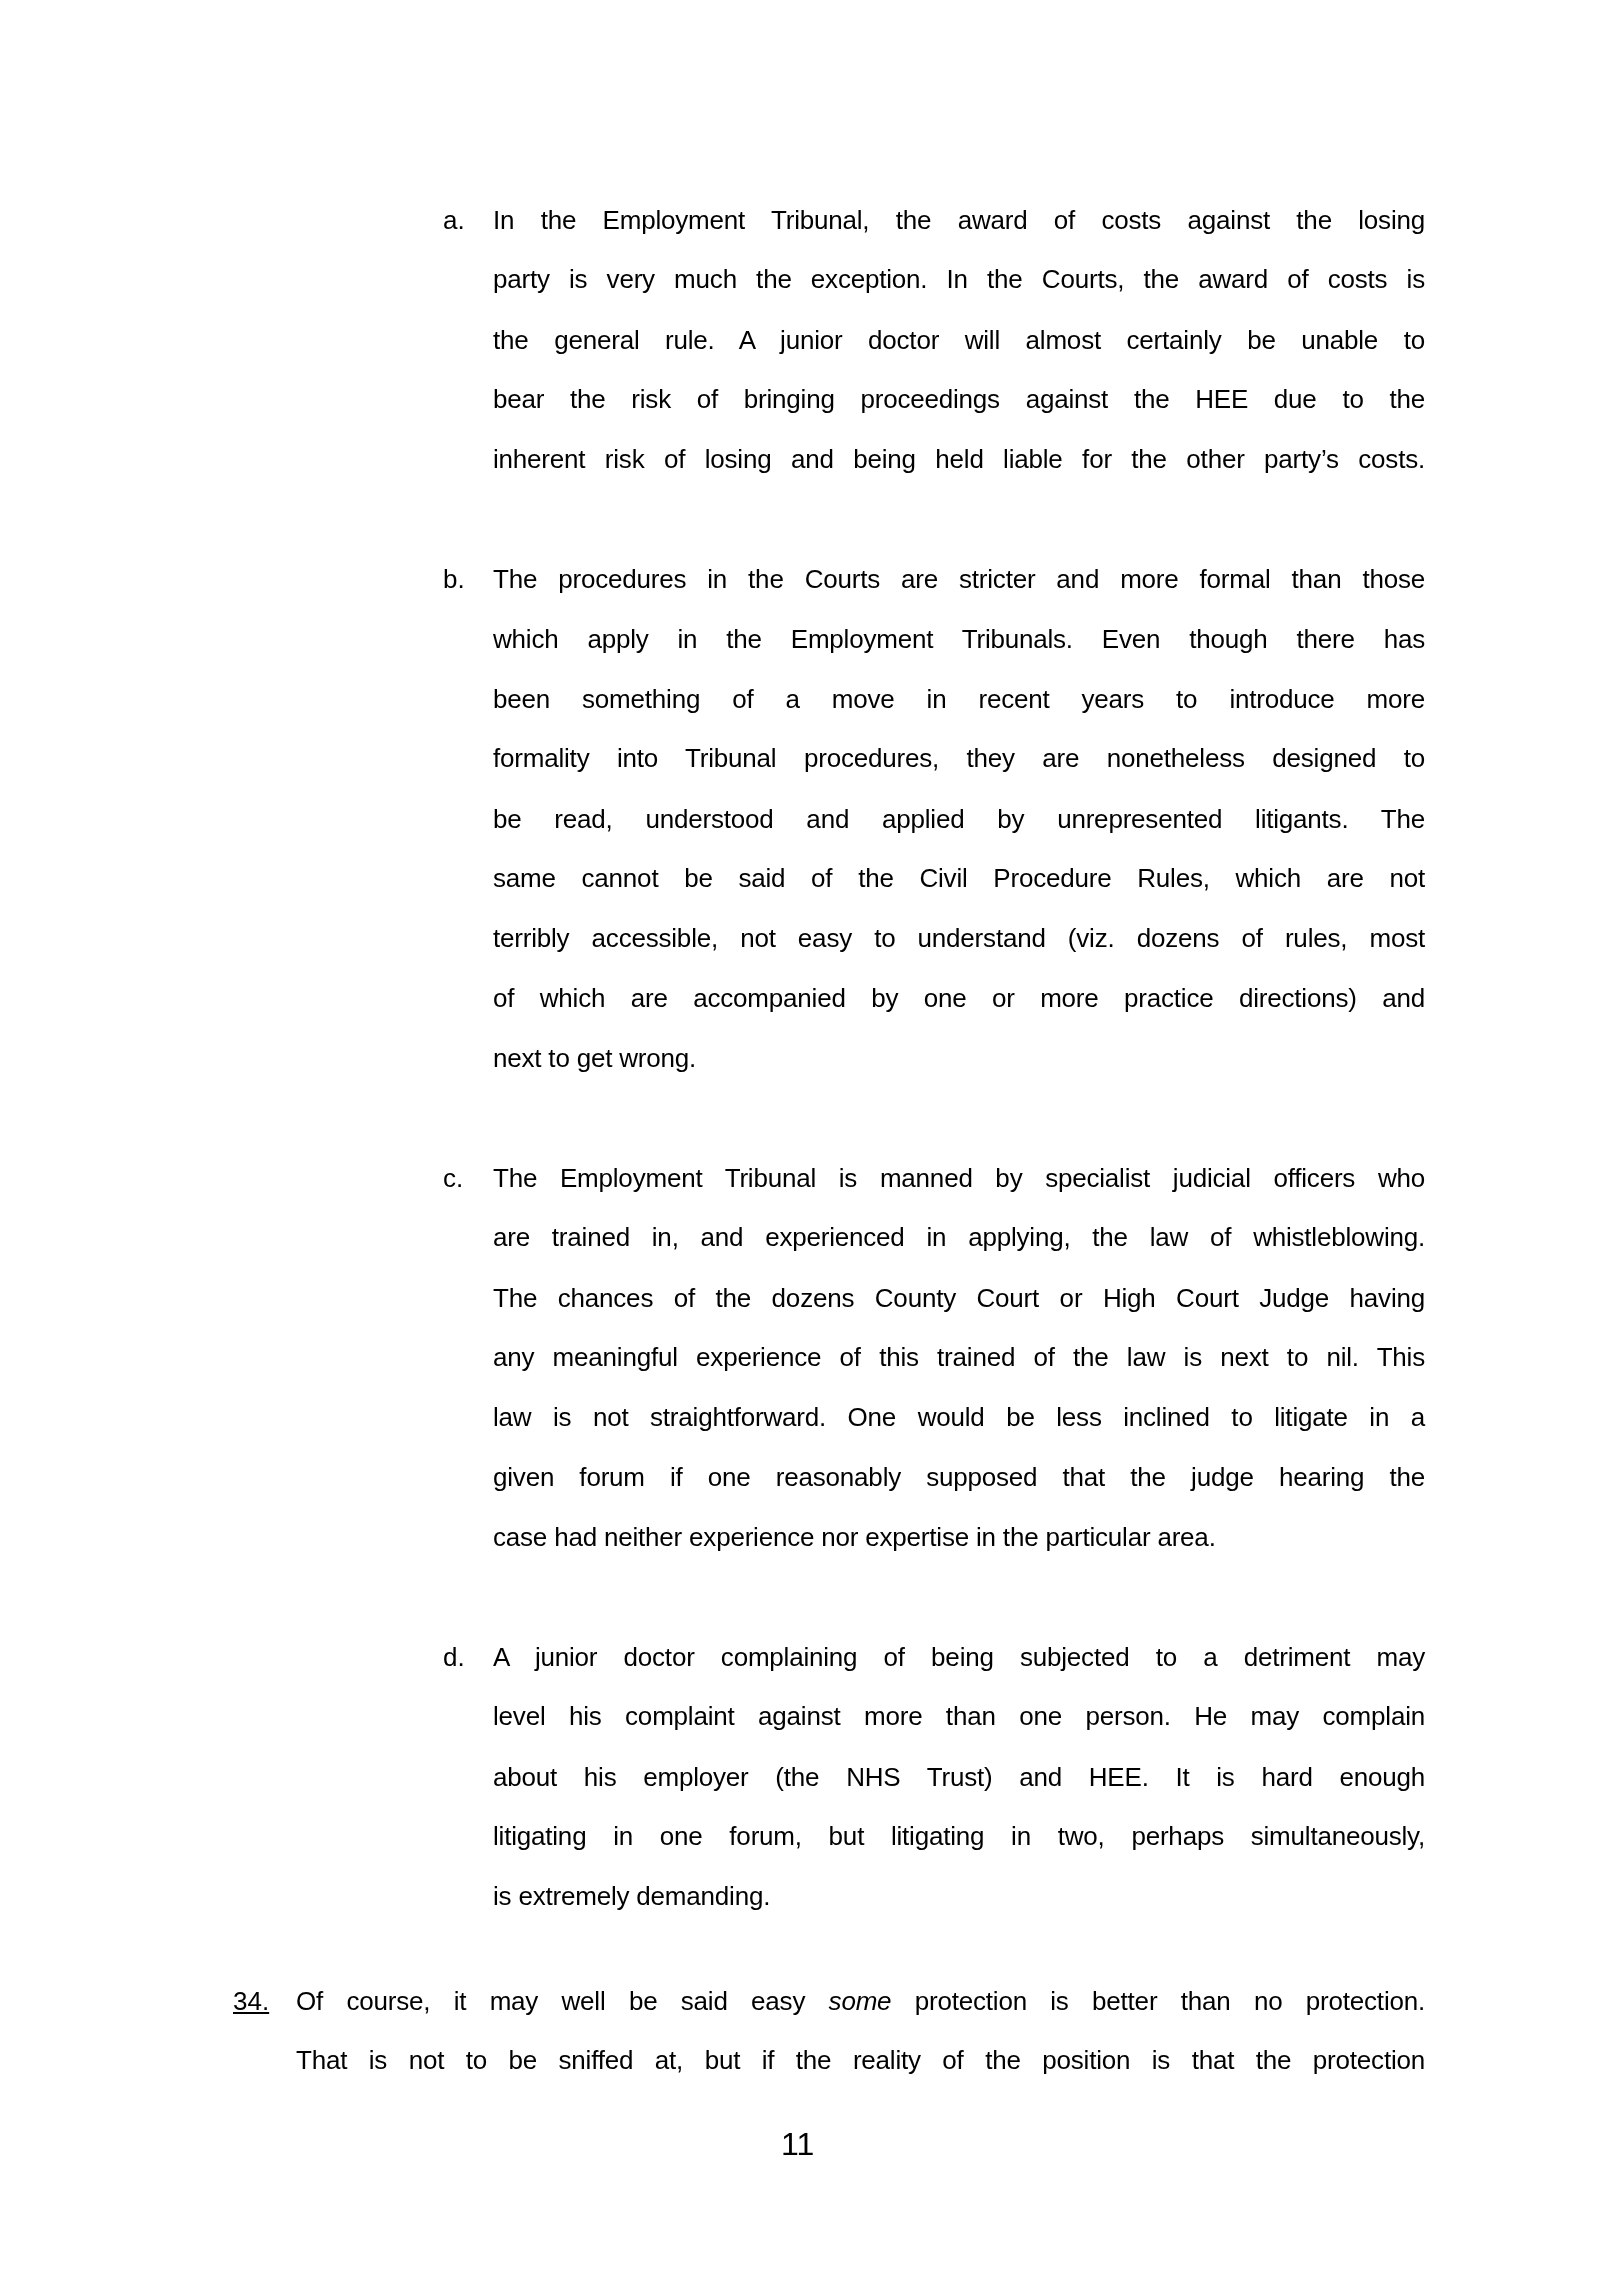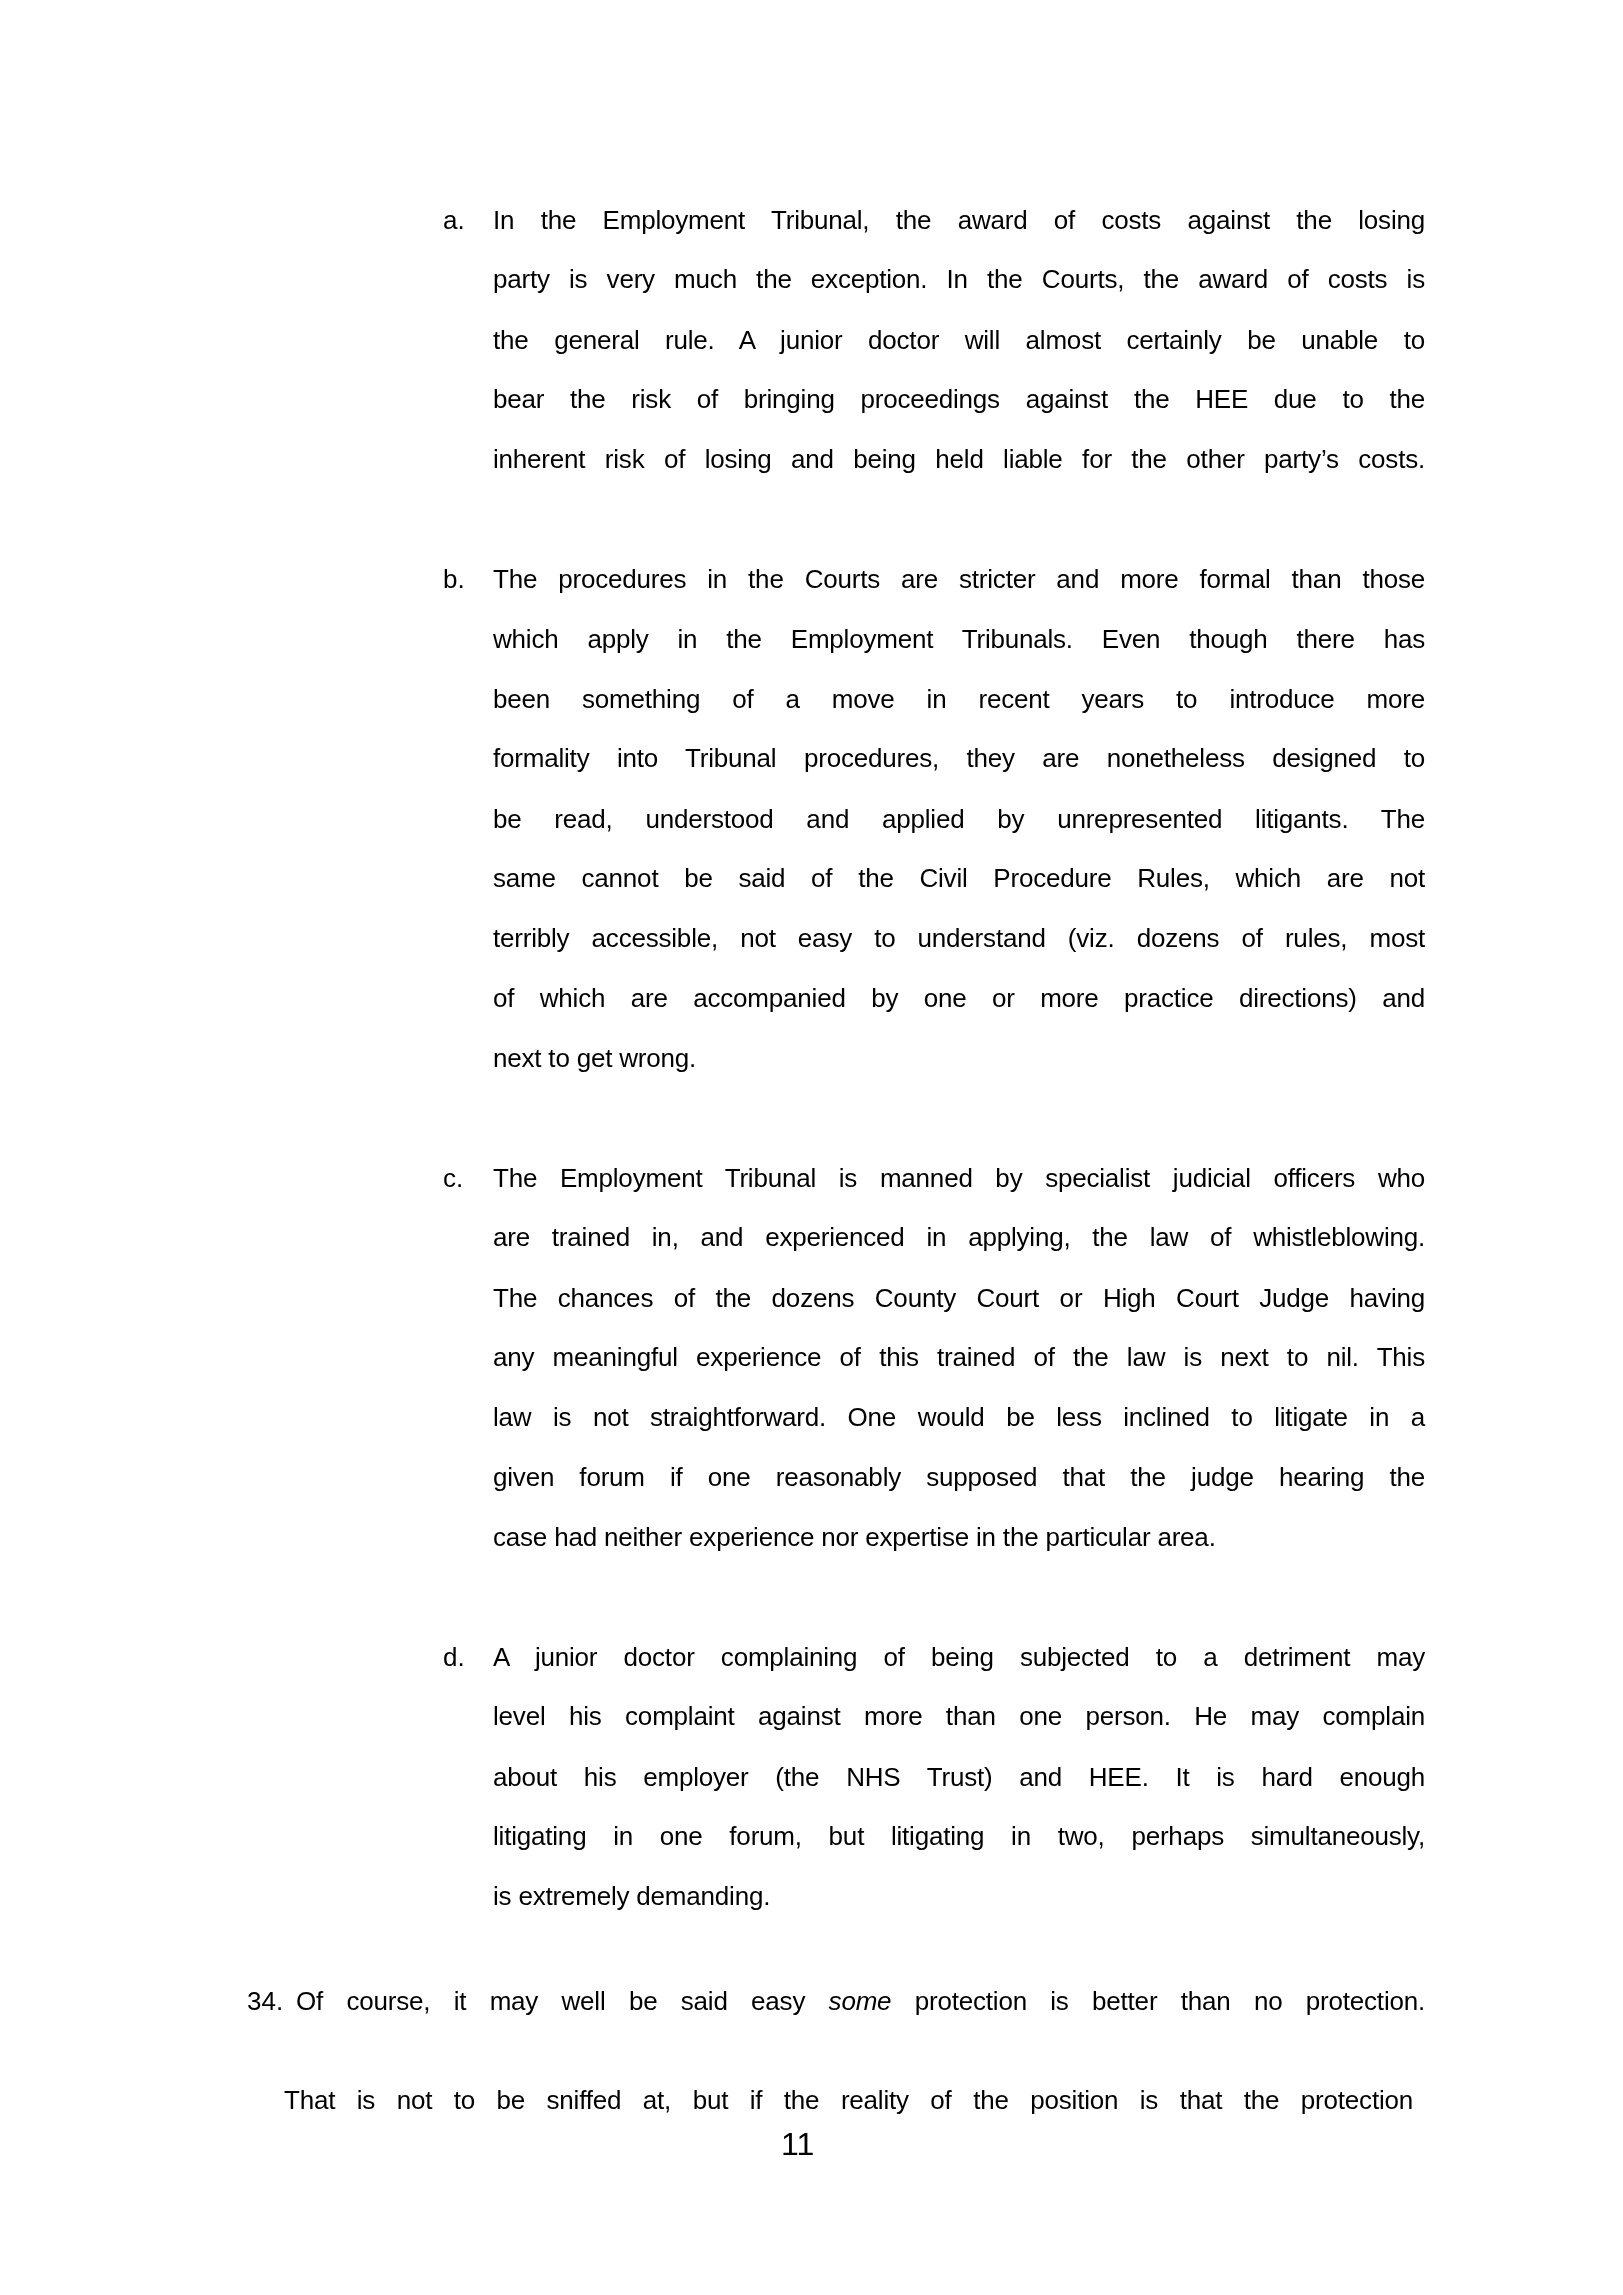--- a/index.html
+++ b/index.html
@@ -6,23 +6,23 @@
   body { width: 1623px; height: 2295px; position: relative; overflow: hidden;
          font-family: "Liberation Sans", sans-serif; color: #000000; }
   .page { position: absolute; left: 0; top: 0; width: 1623px; height: 2295px; background: #ffffff; }
   .item { position: absolute; }
   .marker { position: absolute; font-size: 26px; line-height: 1; white-space: nowrap; }
   .line { position: absolute; font-size: 26px; line-height: 1; white-space: nowrap;
           text-align: justify; text-align-last: justify; letter-spacing: -0.2px; word-spacing: 0px; }
   .line.last { text-align: left; text-align-last: left; }
   .sub .line { left: 493px; width: 932px; }
   .sub .marker { left: 443px; }
-  .num .marker { left: 247px; }
+  .num .marker { left: 233px; text-decoration: underline; }
   .num .line.first { left: 296px; width: 1129px; }
-  .num .line.cont { left: 284px; width: 1129px; margin-top: 40px; }
+  .num .line.cont { left: 296px; width: 1129px; }
   .page-number { position: absolute; left: 781px; top: 2128px; font-size: 32px; line-height: 1; }
   em { font-style: italic; margin-top: 16px; }
 </style>
 </head>
 <body>
 
 <div class="page">
 
   <div class="item sub">
     <span class="marker" style="top:207px">a.</span>

